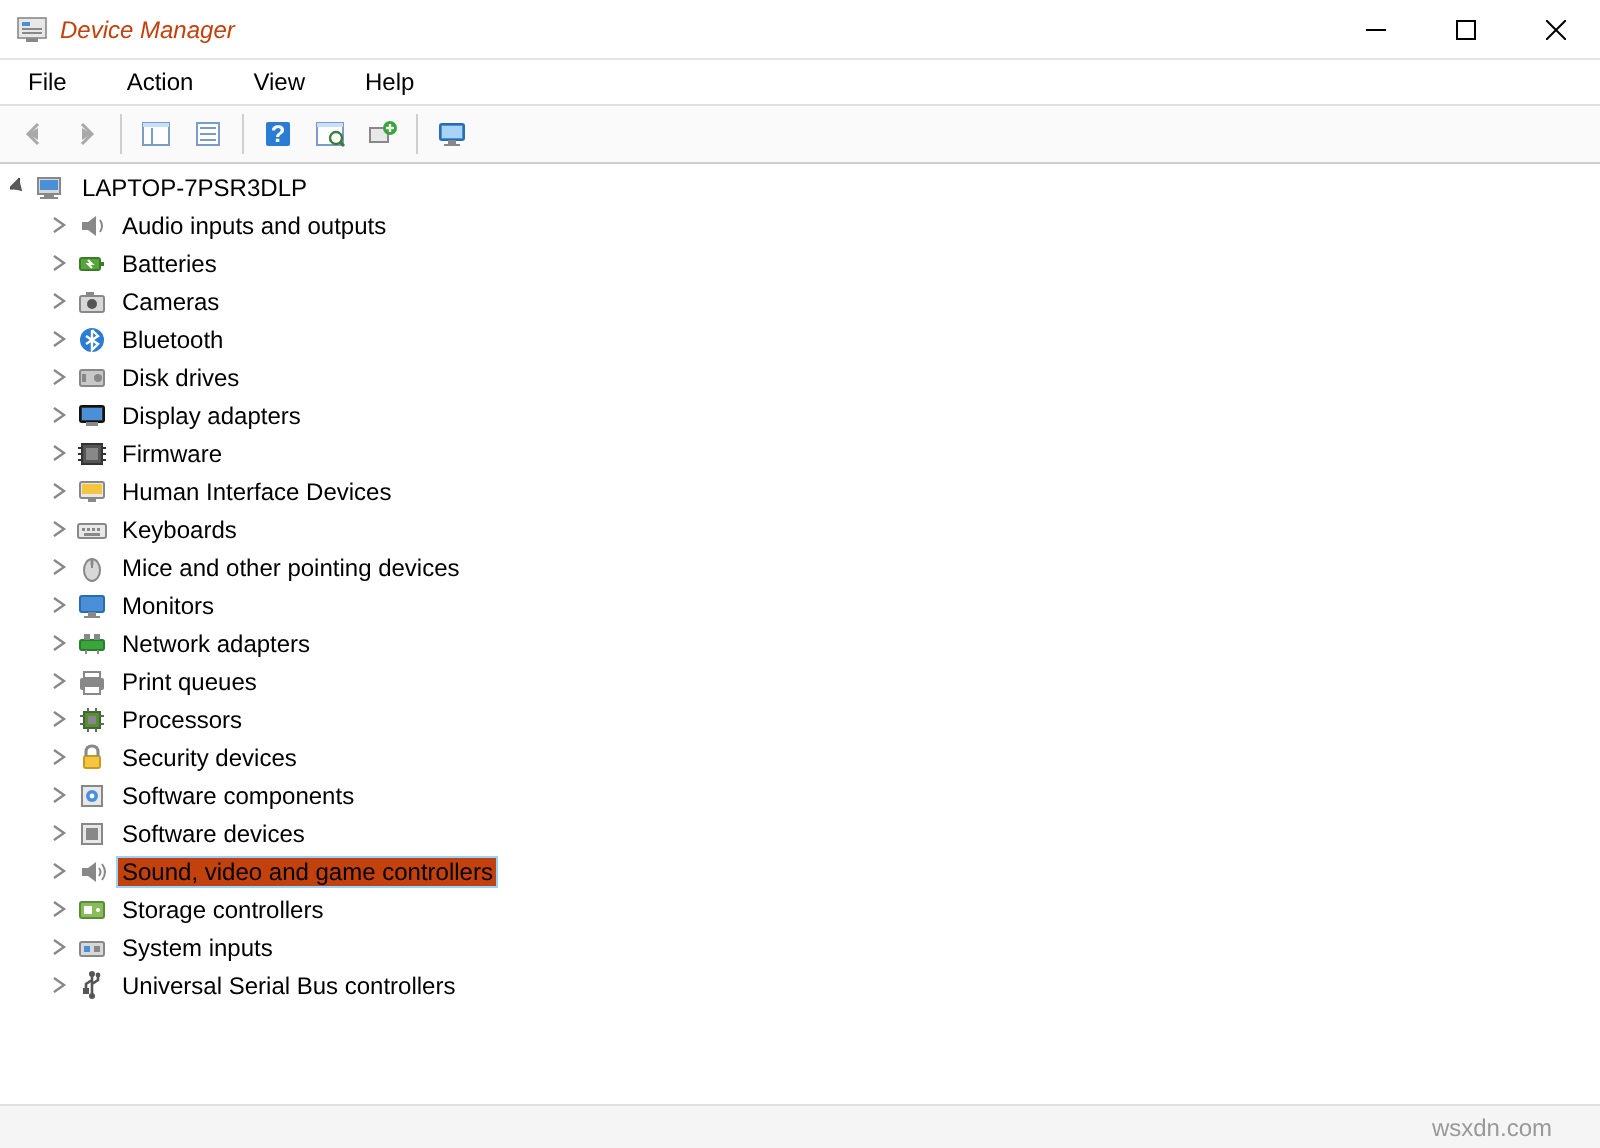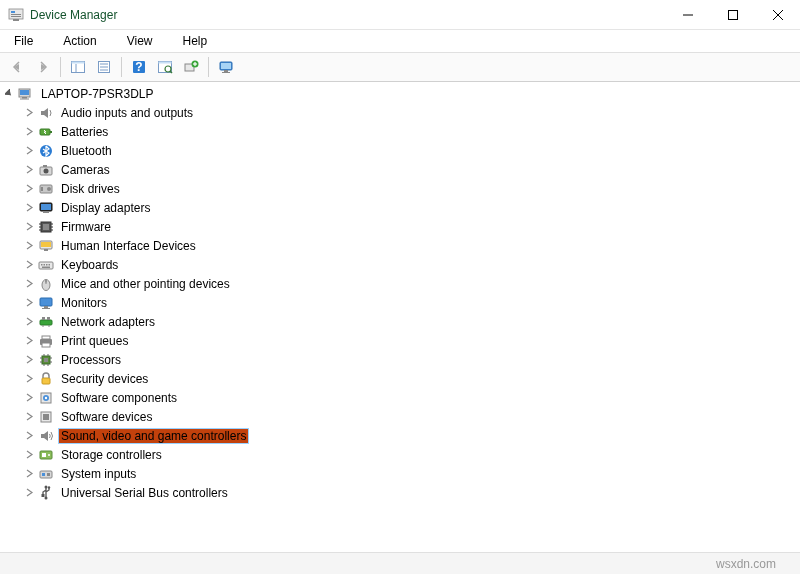--- a/index.html
+++ b/index.html
@@ -1,19 +1,19 @@
 <!DOCTYPE html>
 <html><head>
 <meta charset="utf-8">
 <style>
 * { margin: 0; padding: 0; box-sizing: border-box; font-family: "Segoe UI", Tahoma, sans-serif; font-size: 12px; }
 body { background: #fff; width: 800px; height: 574px; overflow: hidden; position: relative; }
 .titlebar { height: 30px; display: flex; align-items: center; padding: 0 0 0 8px; border-bottom: 1px solid #e5e5e5; }
 .titlebar .app-icon { width: 16px; height: 16px; margin-right: 6px; display: inline-flex; align-items: center; justify-content: center; }
-.titlebar .title { font-size: 12px; color: #14532d; flex: 1; }
+.titlebar .title { font-size: 12px; color: #c2410c; flex: 1; font-style: italic; }
 .winbtns { display: flex; height: 100%; }
 .winbtn { width: 45px; height: 100%; display: flex; align-items: center; justify-content: center; color: #000; }
 .winbtn svg { width: 10px; height: 10px; }
 .menubar { height: 22px; display: flex; align-items: center; padding: 0 6px; gap: 14px; }
 .menuitem { padding: 2px 8px; font-size: 12px; color: #000; }
 .toolbar { height: 30px; border-top: 1px solid #e0e0e0; border-bottom: 1px solid #d0d0d0; display: flex; align-items: center; padding: 0 6px; gap: 4px; background: #fafafa; }
 .tbtn { width: 22px; height: 22px; display: flex; align-items: center; justify-content: center; border: 1px solid transparent; border-radius: 2px; }
 .tbtn.disabled { opacity: 0.4; }
 .tsep { width: 1px; height: 20px; background: #d0d0d0; margin: 0 2px; }
 .tree { padding: 4px 0 4px 2px; overflow: auto; height: calc(100% - 120px); }
@@ -180,40 +180,40 @@
         <span class="lbl">Batteries</span>
       </div>
       <div class="node child">
         <span class="arrow">
           <svg viewBox="0 0 9 9">
             <path d="M2 1 L7 4.5 L2 8" fill="none" stroke="#888" stroke-width="1.2"></path>
           </svg>
         </span>
         <span class="ic">
           <svg viewBox="0 0 16 16">
-            <circle cx="8" cy="8" r="6" fill="#2b7cd3"></circle>
-            <path d="M8 3 L8 13 L11 10 L5 6 M8 3 L11 6 L5 10" fill="none" stroke="#fff" stroke-width="1.2"></path>
-          </svg>
-        </span>
-        <span class="lbl">Bluetooth</span>
-      </div>
-      <div class="node child">
-        <span class="arrow">
-          <svg viewBox="0 0 9 9">
-            <path d="M2 1 L7 4.5 L2 8" fill="none" stroke="#888" stroke-width="1.2"></path>
-          </svg>
-        </span>
-        <span class="ic">
-          <svg viewBox="0 0 16 16">
             <rect x="2" y="5" width="12" height="8" rx="1" fill="#d8d8d8" stroke="#888"></rect>
             <circle cx="8" cy="9" r="2.5" fill="#555"></circle>
             <rect x="5" y="3" width="4" height="2" fill="#888"></rect>
           </svg>
         </span>
         <span class="lbl">Cameras</span>
+      </div>
+      <div class="node child">
+        <span class="arrow">
+          <svg viewBox="0 0 9 9">
+            <path d="M2 1 L7 4.5 L2 8" fill="none" stroke="#888" stroke-width="1.2"></path>
+          </svg>
+        </span>
+        <span class="ic">
+          <svg viewBox="0 0 16 16">
+            <circle cx="8" cy="8" r="6" fill="#2b7cd3"></circle>
+            <path d="M8 3 L8 13 L11 10 L5 6 M8 3 L11 6 L5 10" fill="none" stroke="#fff" stroke-width="1.2"></path>
+          </svg>
+        </span>
+        <span class="lbl">Bluetooth</span>
       </div>
       <div class="node child">
         <span class="arrow">
           <svg viewBox="0 0 9 9">
             <path d="M2 1 L7 4.5 L2 8" fill="none" stroke="#888" stroke-width="1.2"></path>
           </svg>
         </span>
         <span class="ic">
           <svg viewBox="0 0 16 16">
             <rect x="2" y="4" width="12" height="8" rx="1" fill="#c8c8c8" stroke="#888"></rect>

